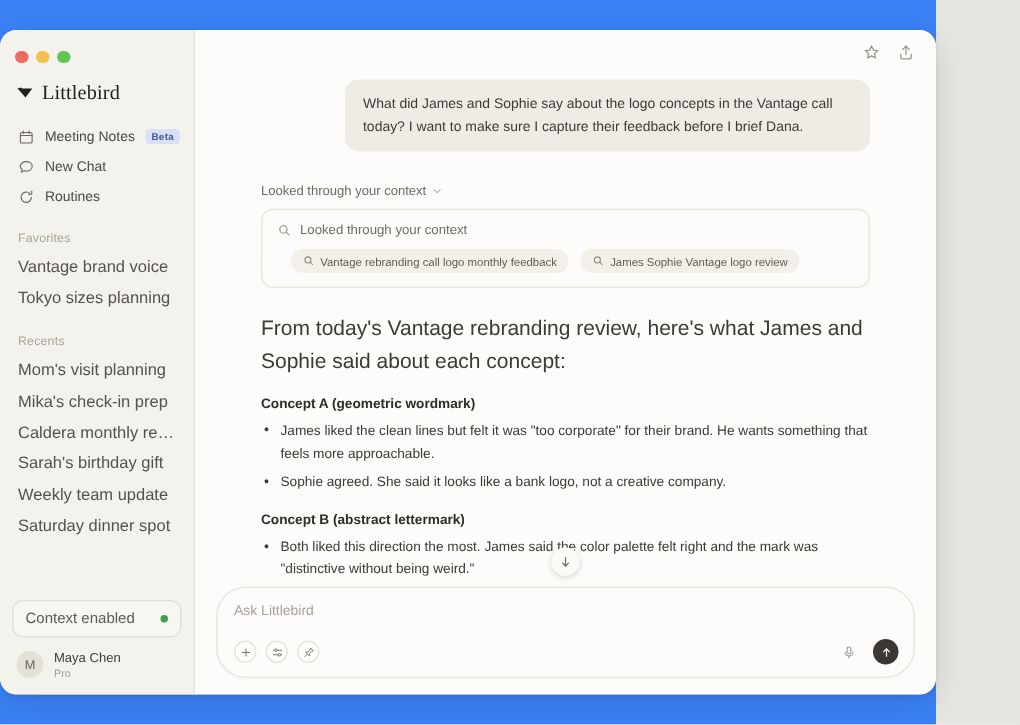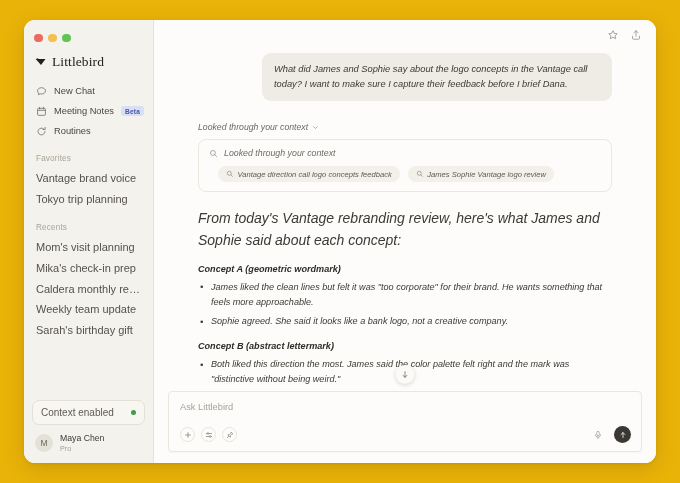--- a/index.html
+++ b/index.html
@@ -3,22 +3,22 @@
 <meta charset="utf-8">
 <style>
   * { box-sizing: border-box; margin: 0; padding: 0; }
   html, body {
     width: 680px; height: 483px;
     font-family: "Liberation Sans", sans-serif;
     background: #e8e6e0;
     overflow: hidden;
   }
   .desktop {
-    width: 680px; height: 483px;
-    background: #eab308;
+    width: 624px; height: 483px;
+    background: #3b82f6;
     display: flex; align-items: center; justify-content: center;
   }
   .window {
     width: 632px; height: 443px;
     background: #fbfaf7;
     border-radius: 11px;
     box-shadow: 0 6px 22px rgba(0,0,0,0.13), 0 1px 3px rgba(0,0,0,0.08);
     display: flex; overflow: hidden;
     position: relative;
   }
@@ -106,21 +106,21 @@
 
   
   .main { flex: 1; display: flex; flex-direction: column; background: #fdfcfa; position: relative; min-width: 0; }
   .main-head {
     height: 30px; display: flex; align-items: center;
     justify-content: flex-end; gap: 11px;
     padding: 0 14px; flex-shrink: 0;
   }
   .head-ico { width: 12px; height: 12px; cursor: pointer; display: block; }
 
-  .scroll { flex: 1; overflow: hidden; padding: 0 0 0 0; position: relative; font-style: italic; }
+  .scroll { flex: 1; overflow: hidden; padding: 0 0 0 0; position: relative; }
   .thread { padding: 3px 44px 0 44px; }
 
   .bubble-row { display: flex; justify-content: flex-end; }
   .bubble {
     background: #eeece4; border-radius: 9px;
     padding: 9px 12px; max-width: 350px;
     font-size: 9.3px; color: #3c3a34; line-height: 1.62;
   }
 
   .ctx-header {
@@ -165,21 +165,21 @@
     background: #fbfaf7;
     box-shadow: 0 1px 4px rgba(0,0,0,0.16);
     display: flex; align-items: center; justify-content: center;
     cursor: pointer; z-index: 5;
   }
   .scroll-btn svg { width: 9px; height: 9px; display: block; }
 
   
   .composer-wrap { padding: 0 14px 11px 14px; flex-shrink: 0; }
   .composer {
-    border: 1px solid #e9e6dd; border-radius: 4px;
+    border: 1px solid #e9e6dd; border-radius: 20px;
     background: #fdfcfa; padding: 10px 10px 8px 11px;
     box-shadow: 0 1px 2px rgba(0,0,0,0.025);
   }
   .composer-input {
     font-size: 9.3px; color: #a7a298;
     padding-bottom: 14px; cursor: text;
   }
   .composer-bar { display: flex; align-items: center; gap: 6px; }
   .cbtn {
     width: 15px; height: 15px; border-radius: 50%;
@@ -212,58 +212,59 @@
 
       <div class="brand">
         <svg class="brand-glyph" viewBox="0 0 16 16">
           <path d="M1 4 L14 4 L8 12 Z" fill="#23211d"></path>
           <path d="M1 4 L7 7 L4 3 Z" fill="#23211d"></path>
         </svg>
         <span class="brand-name">Littlebird</span>
       </div>
 
       <nav class="nav">
-        <div class="nav-item">
-          <svg class="nav-ico" viewBox="0 0 16 16">
-            <path d="M8 2.5c3.3 0 5.8 2 5.8 4.6S11.3 11.7 8 11.7c-.7 0-1.4-.1-2-.3l-2.6 1.2.7-2.2C3 9.5 2.2 8.3 2.2 7.1 2.2 4.5 4.7 2.5 8 2.5z" fill="none" stroke="#6b6860" stroke-width="1.1"></path>
-          </svg>
-          <span class="nav-label">New Chat</span>
-        </div>
         <div class="nav-item">
           <svg class="nav-ico" viewBox="0 0 16 16">
             <rect x="2.3" y="3.4" width="11.4" height="10.2" rx="1.6" fill="none" stroke="#6b6860" stroke-width="1.1"></rect>
             <line x1="2.3" y1="6.3" x2="13.7" y2="6.3" stroke="#6b6860" stroke-width="1.1"></line>
             <line x1="5.2" y1="1.9" x2="5.2" y2="4.3" stroke="#6b6860" stroke-width="1.1" stroke-linecap="round"></line>
             <line x1="10.8" y1="1.9" x2="10.8" y2="4.3" stroke="#6b6860" stroke-width="1.1" stroke-linecap="round"></line>
           </svg>
           <span class="nav-label">Meeting Notes</span>
           <span class="badge">Beta</span>
         </div>
         <div class="nav-item">
           <svg class="nav-ico" viewBox="0 0 16 16">
+            <path d="M8 2.5c3.3 0 5.8 2 5.8 4.6S11.3 11.7 8 11.7c-.7 0-1.4-.1-2-.3l-2.6 1.2.7-2.2C3 9.5 2.2 8.3 2.2 7.1 2.2 4.5 4.7 2.5 8 2.5z" fill="none" stroke="#6b6860" stroke-width="1.1"></path>
+          </svg>
+          <span class="nav-label">New Chat</span>
+        </div>
+        <div class="nav-item">
+          <svg class="nav-ico" viewBox="0 0 16 16">
             <path d="M13 8a5 5 0 1 1-1.6-3.7" fill="none" stroke="#6b6860" stroke-width="1.1" stroke-linecap="round"></path>
             <path d="M13.3 2v3.1h-3.1" fill="none" stroke="#6b6860" stroke-width="1.1" stroke-linecap="round" stroke-linejoin="round"></path>
           </svg>
           <span class="nav-label">Routines</span>
         </div>
       </nav>
 
       <div class="sec-title">Favorites</div>
       <div class="list">
         <div class="list-item">Vantage brand voice</div>
-        <div class="list-item">Tokyo trip planning</div>
+        <div class="list-item">Tokyo sizes planning</div>
       </div>
 
       <div class="sec-title">Recents</div>
       <div class="list">
         <div class="list-item">Mom's visit planning</div>
         <div class="list-item">Mika's check-in prep</div>
         <div class="list-item">Caldera monthly recap</div>
+        <div class="list-item">Sarah's birthday gift</div>
         <div class="list-item">Weekly team update</div>
-        <div class="list-item">Sarah's birthday gift</div>
+        <div class="list-item">Saturday dinner spot</div>
       </div>
 
       <div class="side-foot">
         <div class="ctx-pill">
           <span class="ctx-label">Context enabled</span>
           <span class="ctx-dot"></span>
         </div>
         <div class="user-row">
           <div class="avatar">M</div>
           <div>
@@ -307,21 +308,21 @@
                 <line x1="10.2" y1="10.2" x2="13.6" y2="13.6" stroke="#8e8b83" stroke-width="1.3" stroke-linecap="round"></line>
               </svg>
               <span class="ctx-card-label">Looked through your context</span>
             </div>
             <div class="chips">
               <div class="chip">
                 <svg class="chip-ico" viewBox="0 0 16 16">
                   <circle cx="7" cy="7" r="4.3" fill="none" stroke="#8e8b83" stroke-width="1.5"></circle>
                   <line x1="10.2" y1="10.2" x2="13.6" y2="13.6" stroke="#8e8b83" stroke-width="1.5" stroke-linecap="round"></line>
                 </svg>
-                <span class="chip-txt">Vantage direction call logo concepts feedback</span>
+                <span class="chip-txt">Vantage rebranding call logo monthly feedback</span>
               </div>
               <div class="chip">
                 <svg class="chip-ico" viewBox="0 0 16 16">
                   <circle cx="7" cy="7" r="4.3" fill="none" stroke="#8e8b83" stroke-width="1.5"></circle>
                   <line x1="10.2" y1="10.2" x2="13.6" y2="13.6" stroke="#8e8b83" stroke-width="1.5" stroke-linecap="round"></line>
                 </svg>
                 <span class="chip-txt">James Sophie Vantage logo review</span>
               </div>
             </div>
           </div>

